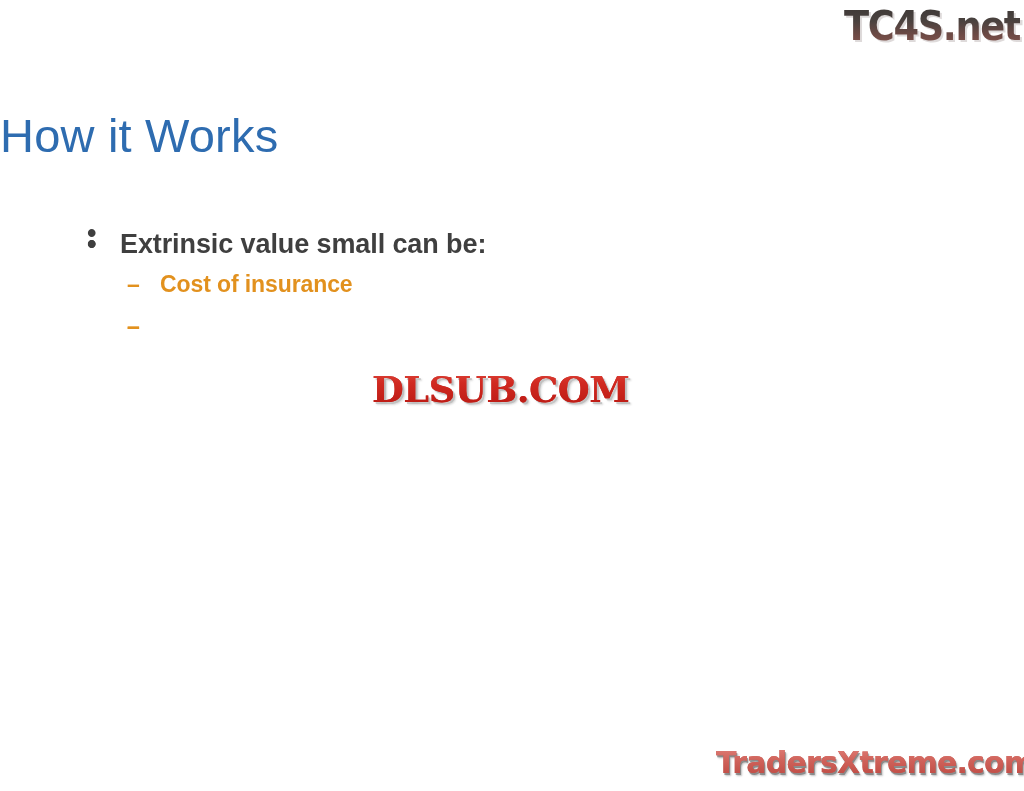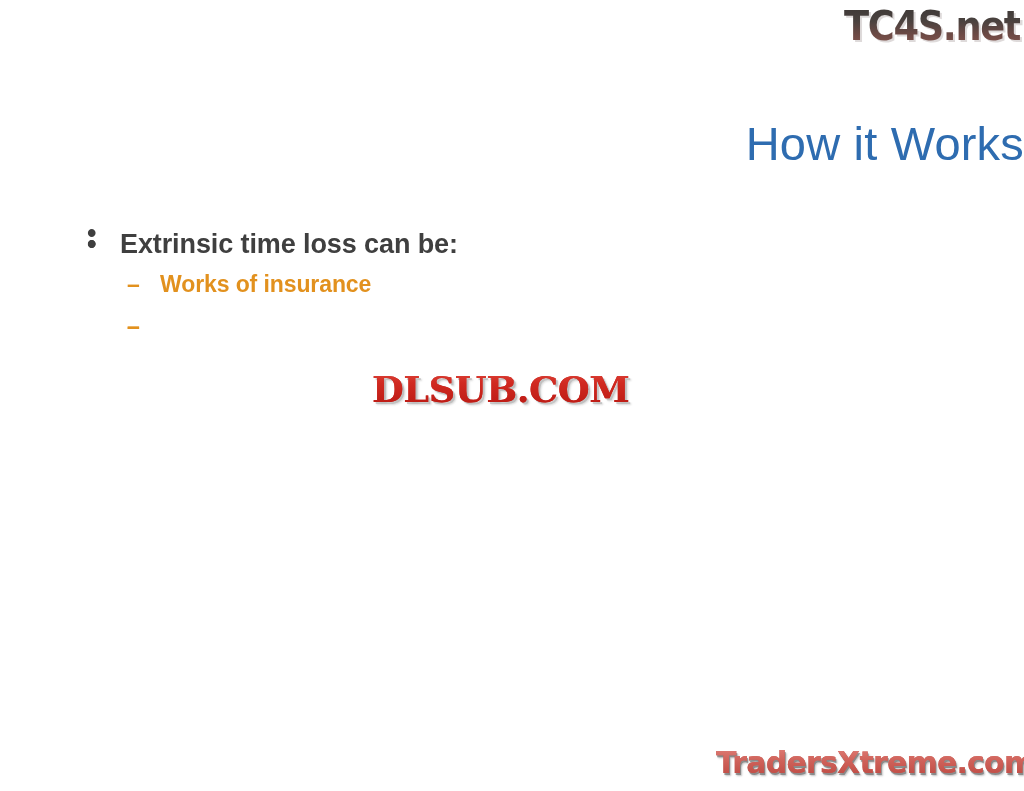--- a/index.html
+++ b/index.html
@@ -56,23 +56,23 @@
     transform: scaleX(0.92);
     transform-origin: right center;
     color: rgba(160,150,148,0.35);
     white-space: nowrap;
   }
 
   
   .title {
     position: absolute;
     left: 0;
-    top: 116px;
+    top: 108px;
     width: 1024px;
-    text-align: right;
+    text-align: left;
     font-family: "Liberation Sans", sans-serif;
     font-weight: 400;
     font-size: 47px;
     line-height: 56px;
     color: #2e6cb0;
     letter-spacing: 0.2px;
   }
 
   
   .body-list {
@@ -213,26 +213,26 @@
     <div class="lvl1">
       <span class="marker">•</span>
     </div>
 
     <div class="lvl1">
       <span class="marker">•</span>
     </div>
 
     <div class="lvl1">
       <span class="marker">•</span>
-      <span>Extrinsic time loss can be:</span>
+      <span>Extrinsic value small can be:</span>
 
       <div class="sublist">
         <div class="lvl2">
           <span class="marker">–</span>
-          <span>Works of insurance</span>
+          <span>Cost of insurance</span>
         </div>
         <div class="lvl2">
           <span class="marker">–</span>
         </div>
         <div class="lvl2">
           <span class="marker">–</span>
         </div>
       </div>
     </div>
 

